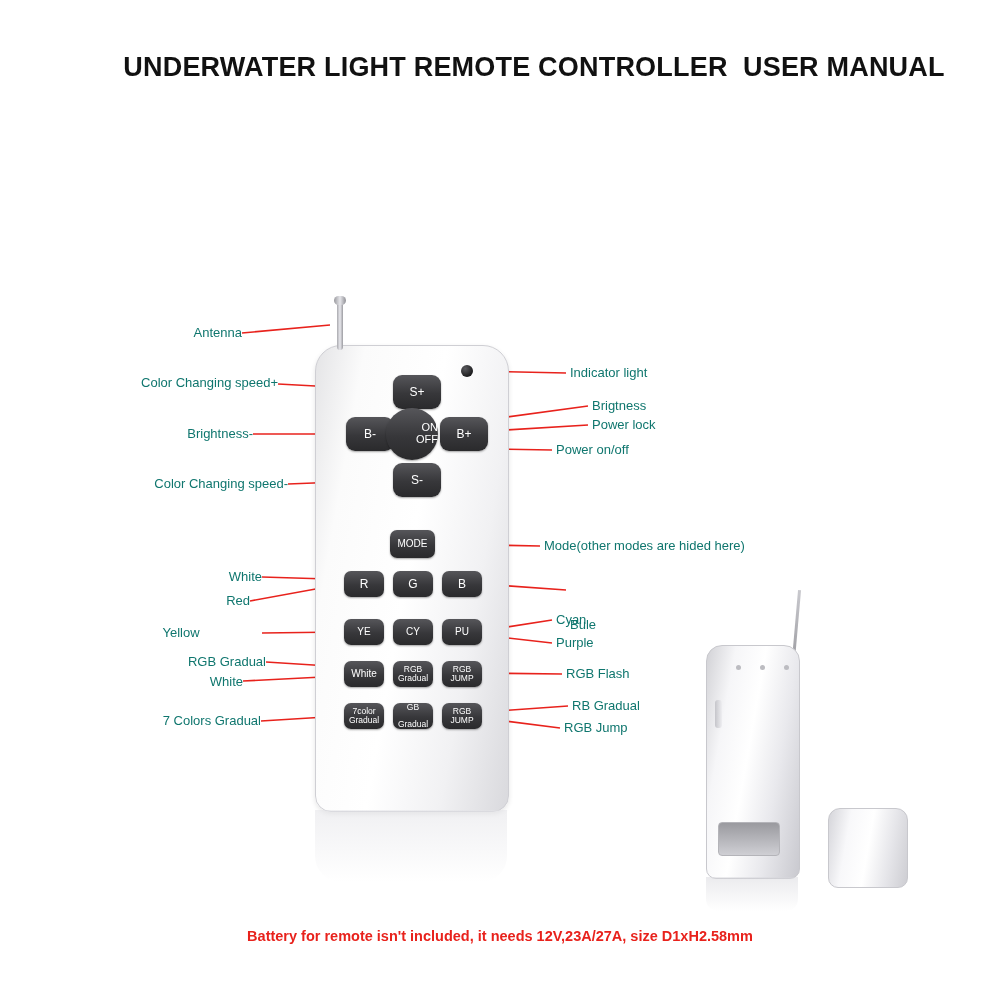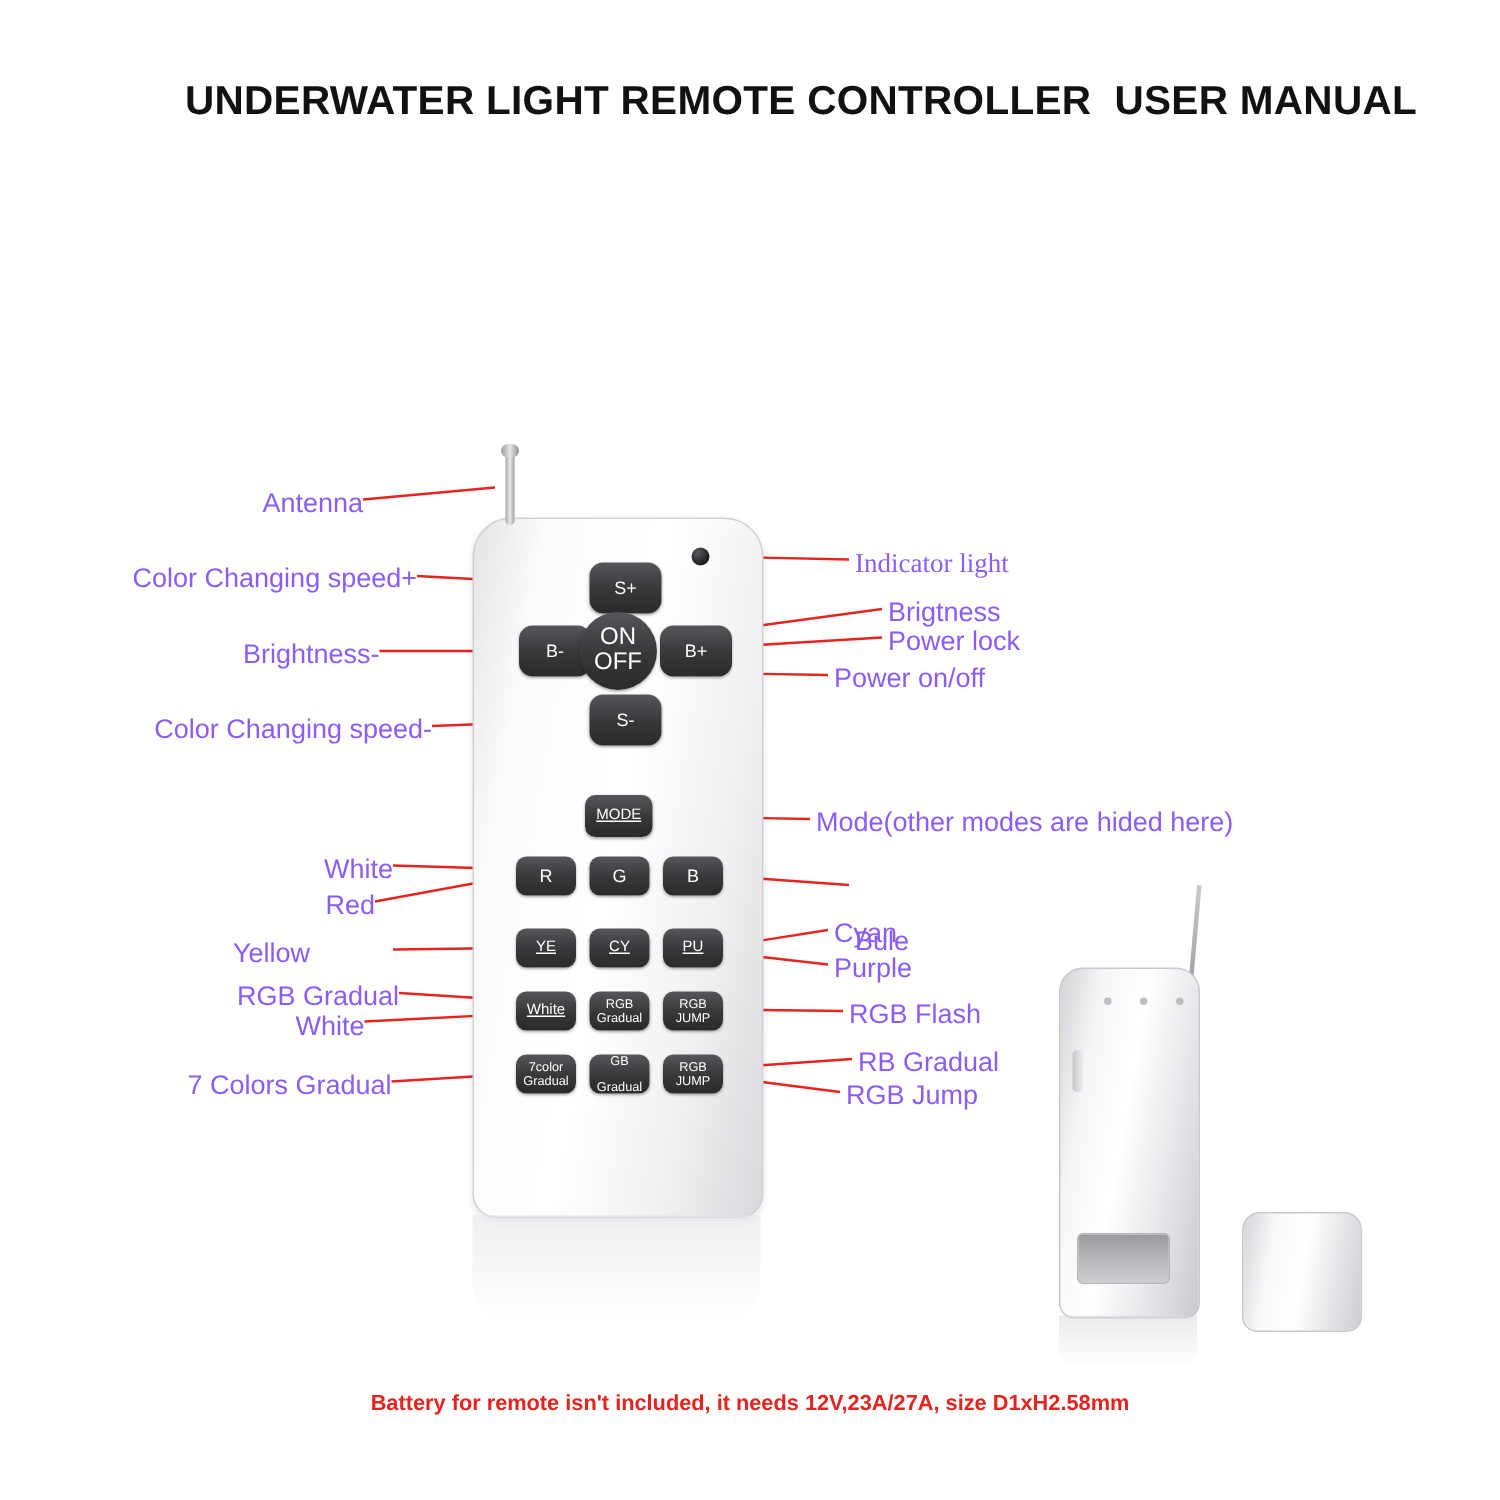--- a/index.html
+++ b/index.html
@@ -97,40 +97,41 @@
     justify-content: center;
     flex-direction: column;
     font-size: 12px;
     line-height: 1.05;
     border-radius: 7px;
     box-shadow: 0 1px 2px rgba(0,0,0,0.35);
     text-align: center;
     user-select: none;
   }
   .key.small-text { font-size: 8.5px; }
-  .key.mid-text { font-size: 10px; text-decoration: underline; }
+  .key.mid-text { font-size: 10px; }
 
   
   .diamond {
     width: 48px;
     height: 34px;
     border-radius: 9px;
   }
   #key-splus { left: 393px; top: 375px; }
   #key-bminus { left: 346px; top: 417px; }
   #key-bplus { left: 440px; top: 417px; }
   #key-sminus { left: 393px; top: 463px; }
   #key-onoff {
     left: 386px;
     top: 408px;
     width: 52px;
     height: 52px;
     border-radius: 50%;
-    font-size: 16px;
+    font-size: 11px;
     z-index: 3;
+    align-items: flex-end;
   }
   #key-mode { left: 390px; top: 530px; width: 45px; height: 28px; }
 
   .grid-key {
     width: 40px;
     height: 26px;
   }
   #key-r  { left: 344px; top: 571px; }
   #key-g  { left: 393px; top: 571px; }
   #key-b  { left: 442px; top: 571px; }
@@ -140,22 +141,22 @@
   #key-white   { left: 344px; top: 661px; }
   #key-rgbgrad { left: 393px; top: 661px; }
   #key-rgbjump { left: 442px; top: 661px; }
   #key-7color  { left: 344px; top: 703px; }
   #key-gbgrad  { left: 393px; top: 703px; justify-content: space-between; }
   #key-rgbjump2{ left: 442px; top: 703px; }
 
   
   .label {
     position: absolute;
-    font-size: 18px;
-    color: #8b5cf6;
+    font-size: 13px;
+    color: #0f766e;
     white-space: nowrap;
   }
   .label.left { text-align: right; }
 
   
   #leaders {
     position: absolute;
     left: 0;
     top: 0;
     width: 1000px;
@@ -327,21 +328,21 @@
 <div class="label left" style="left:58px; top:375px; width:220px;">Color Changing speed+</div>
 <div class="label left" style="left:58px; top:426px; width:195px;">Brightness-</div>
 <div class="label left" style="left:58px; top:476px; width:230px;">Color Changing speed-</div>
 <div class="label left" style="left:100px; top:569px; width:162px;">White</div>
 <div class="label left" style="left:100px; top:593px; width:150px;">Red</div>
 <div class="label left" style="left:100px; top:625px; width:162px;text-align:center;">Yellow</div>
 <div class="label left" style="left:80px; top:654px; width:186px;">RGB Gradual</div>
 <div class="label left" style="left:80px; top:674px; width:163px;">White</div>
 <div class="label left" style="left:80px; top:713px; width:181px;">7 Colors Gradual</div>
 
-<div class="label" style="left:570px; top:365px;font-family:Liberation Serif, serif;">Indicator light</div>
+<div class="label" style="left:570px; top:365px;">Indicator light</div>
 <div class="label" style="left:592px; top:398px;">Brigtness</div>
 <div class="label" style="left:592px; top:417px;">Power lock</div>
 <div class="label" style="left:556px; top:442px;">Power on/off</div>
 <div class="label" style="left:544px; top:538px;text-align:center;">Mode(other modes are hided here)</div>
 <div class="label" style="left:570px; top:617px;">Bule</div>
 <div class="label" style="left:556px; top:612px;">Cyan</div>
 <div class="label" style="left:556px; top:635px;">Purple</div>
 <div class="label" style="left:566px; top:666px;">RGB Flash</div>
 <div class="label" style="left:572px; top:698px;">RB Gradual</div>
 <div class="label" style="left:564px; top:720px;">RGB Jump</div>

